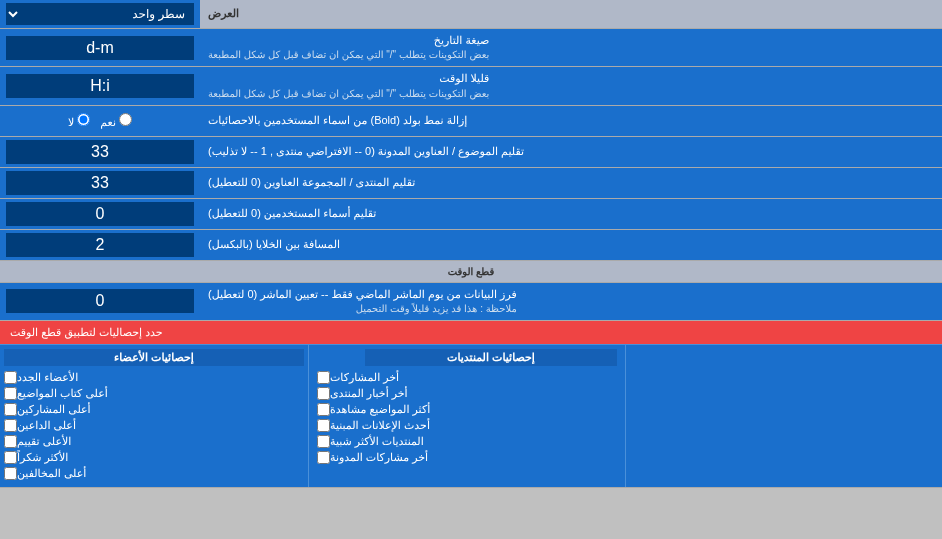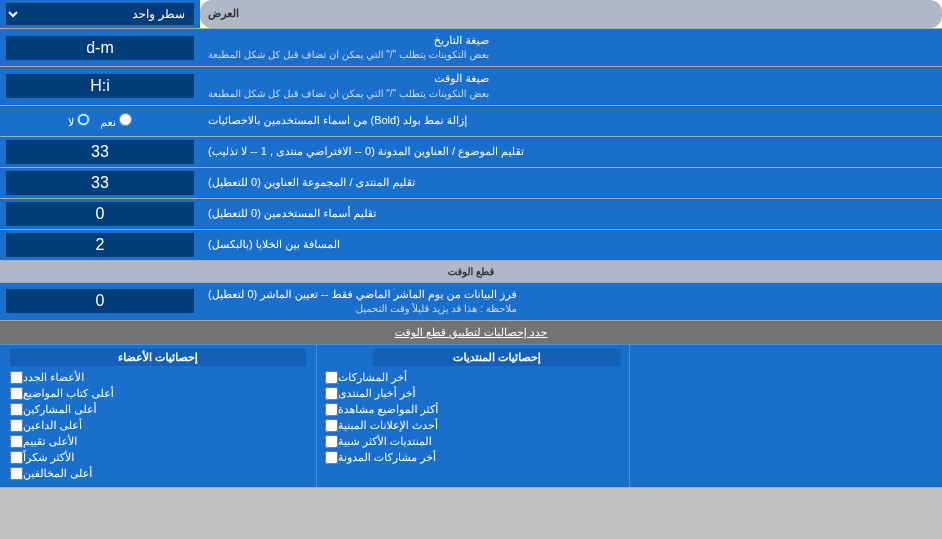--- a/index.html
+++ b/index.html
@@ -101,21 +101,21 @@
       font-size: 10px;
       color: #cde;
     }
   </style>
 </head>
 <body>
 
 <div class="container">
 
   <div class="row">
-    <div class="row-label" style="background:#b0b8c8; color:#333; font-weight:bold;border-radius:12px;">
+    <div class="row-label" style="background:#b0b8c8; color:#333; font-weight:bold;">
       <span>العرض</span>
     </div>
     <div class="row-input">
       <select>
         <option>سطر واحد</option>
         <option>سطران</option>
         <option>ثلاثة أسطر</option>
       </select>
     </div>
   </div>
@@ -128,21 +128,21 @@
       </div>
     </div>
     <div class="row-input">
       <input type="text" value="d-m" style="">
     </div>
   </div>
 
   <div class="row">
     <div class="row-label">
       <div>
-        <div>صيغة الوقت</div>
+        <div>قليلا الوقت</div>
         <div class="note-text">بعض التكوينات يتطلب "/" التي يمكن ان تضاف قبل كل شكل المطبعة</div>
       </div>
     </div>
     <div class="row-input">
       <input type="text" value="H:i" style="">
     </div>
   </div>
 
   <div class="row">
     <div class="row-label">
@@ -209,21 +209,21 @@
         <div class="note-text">ملاحظة : هذا قد يزيد قليلاً وقت التحميل</div>
       </div>
     </div>
     <div class="row-input">
       <input type="text" value="0" style="">
     </div>
   </div>
 
   <div style="background:#1a6fcc; border-bottom:1px solid #aaa;">
 
-    <div style="background:#737373; color:#fff; font-size:11px; padding:5px 10px; text-align:center; border-bottom:1px solid #4a90d9;text-decoration:underline;">
+    <div style="background:#ef4444; color:#fff; font-size:11px; padding:5px 10px; text-align:left; border-bottom:1px solid #4a90d9;">
       <span>حدد إحصاليات لتطبيق قطع الوقت</span>
     </div>
 
     <div style="display:flex; direction:rtl;">
 
       <div style="flex:1; padding:4px 8px; border-left:1px solid #4a90d9;">
       </div>
 
       <div style="flex:1; padding:4px 8px; border-left:1px solid #4a90d9;">
         <div style="color:#fff; font-weight:bold; text-align:center; font-size:11px; margin-bottom:5px; background:#1560b5; padding:2px;margin-left:48px;">
@@ -248,21 +248,21 @@
         <div class="checkbox-item">
           <span>المنتديات الأكثر شبية</span>
           <input type="checkbox" style="">
         </div>
         <div class="checkbox-item">
           <span>أخر مشاركات المدونة</span>
           <input type="checkbox" style="">
         </div>
       </div>
 
-      <div style="flex:1; padding:4px 10px;">
+      <div style="flex:1; padding:4px 4px;">
         <div style="color:#fff; font-weight:bold; text-align:center; font-size:11px; margin-bottom:5px; background:#1560b5; padding:2px;">
           <span>إحصائيات الأعضاء</span>
         </div>
         <div class="checkbox-item">
           <span>الأعضاء الجدد</span>
           <input type="checkbox" style="">
         </div>
         <div class="checkbox-item">
           <span>أعلى كتاب المواضيع</span>
           <input type="checkbox" style="">

